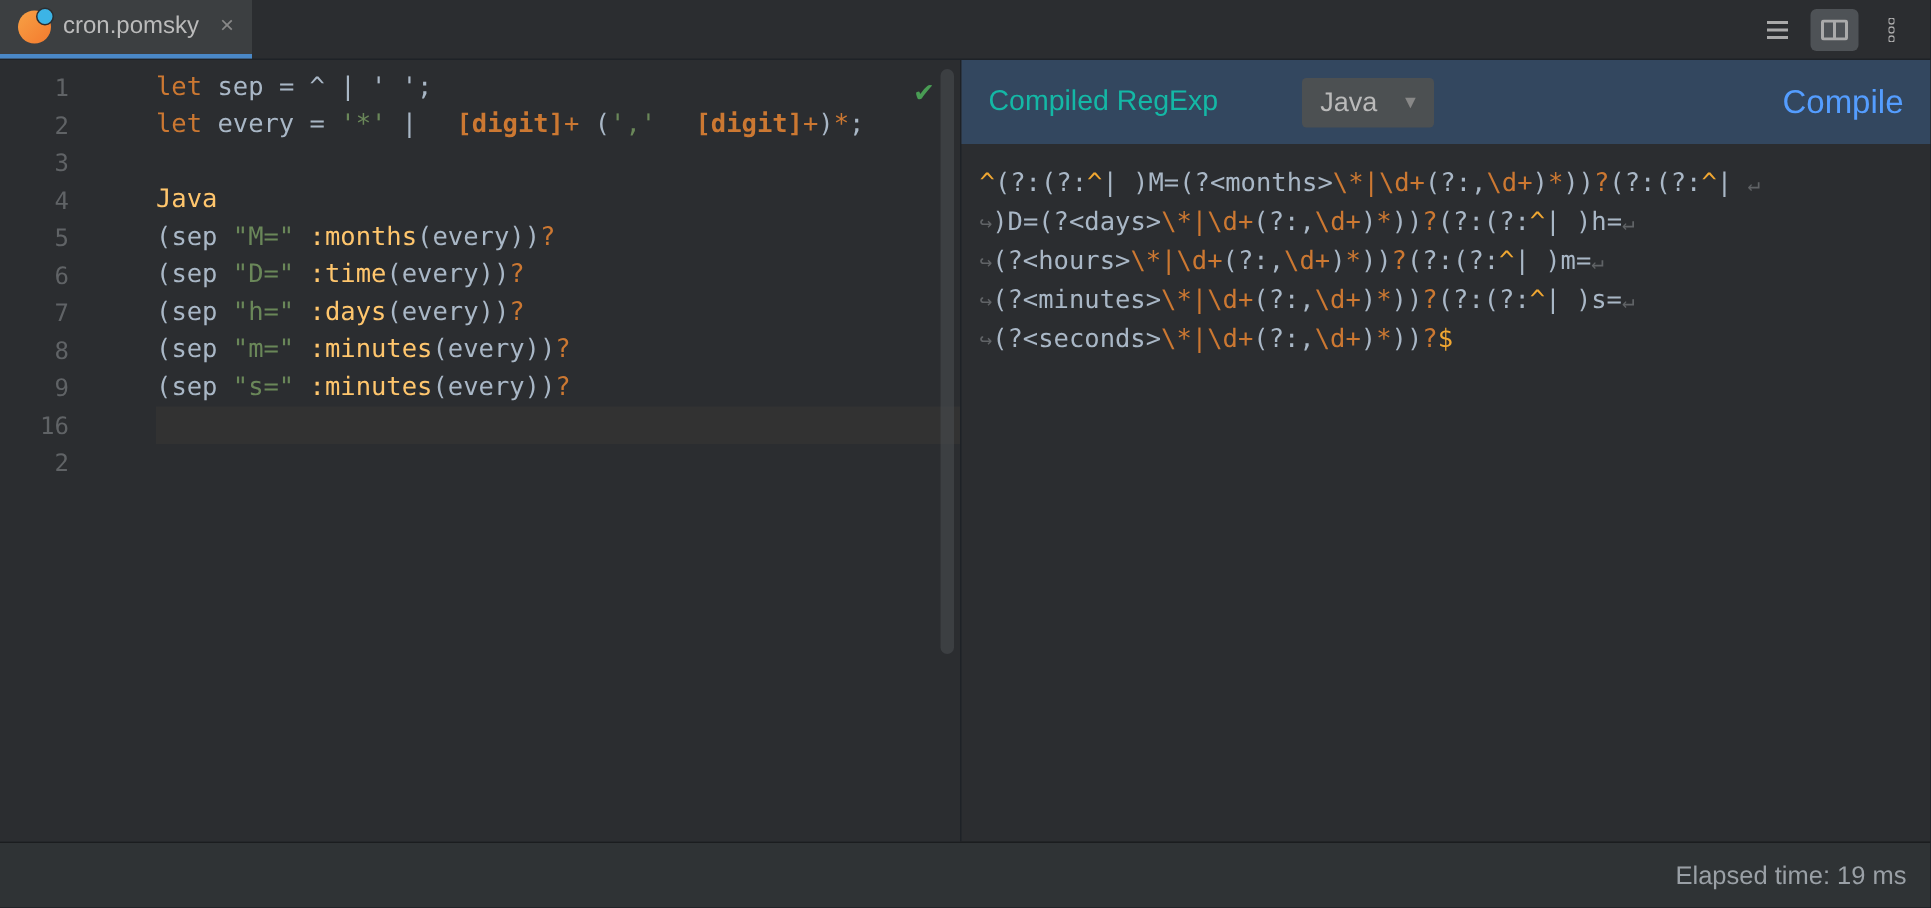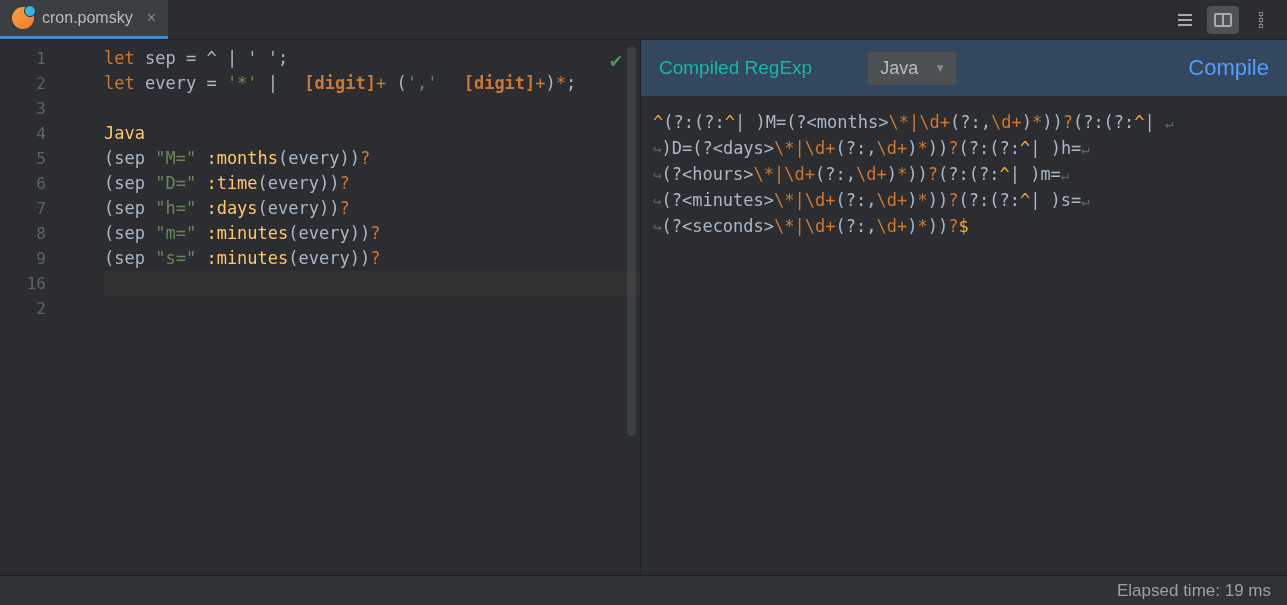--- a/index.html
+++ b/index.html
@@ -164,21 +164,21 @@
   .regex-line{ white-space:pre; }
   .r-anchor{ color:#f0a732; }
   .r-group{ color:#a9b7c6; }
   .r-name{ color:#a9b7c6; }
   .r-esc{ color:#cc7832; }
   .r-lit{ color:#a9b7c6; }
   .r-op{ color:#cc7832; }
   .r-wrap{ color:#606366; font-size:14px;}
 
   .status-bar{
-    height:30px;
+    height:44px;
     background:#2f3335;
     display:flex;
     align-items:center;
     justify-content:flex-end;
     padding:0 16px;
     color:#9aa0a6;
     font-size:17px;
     border-top:1px solid #1b1d1f;
   }
 </style>

